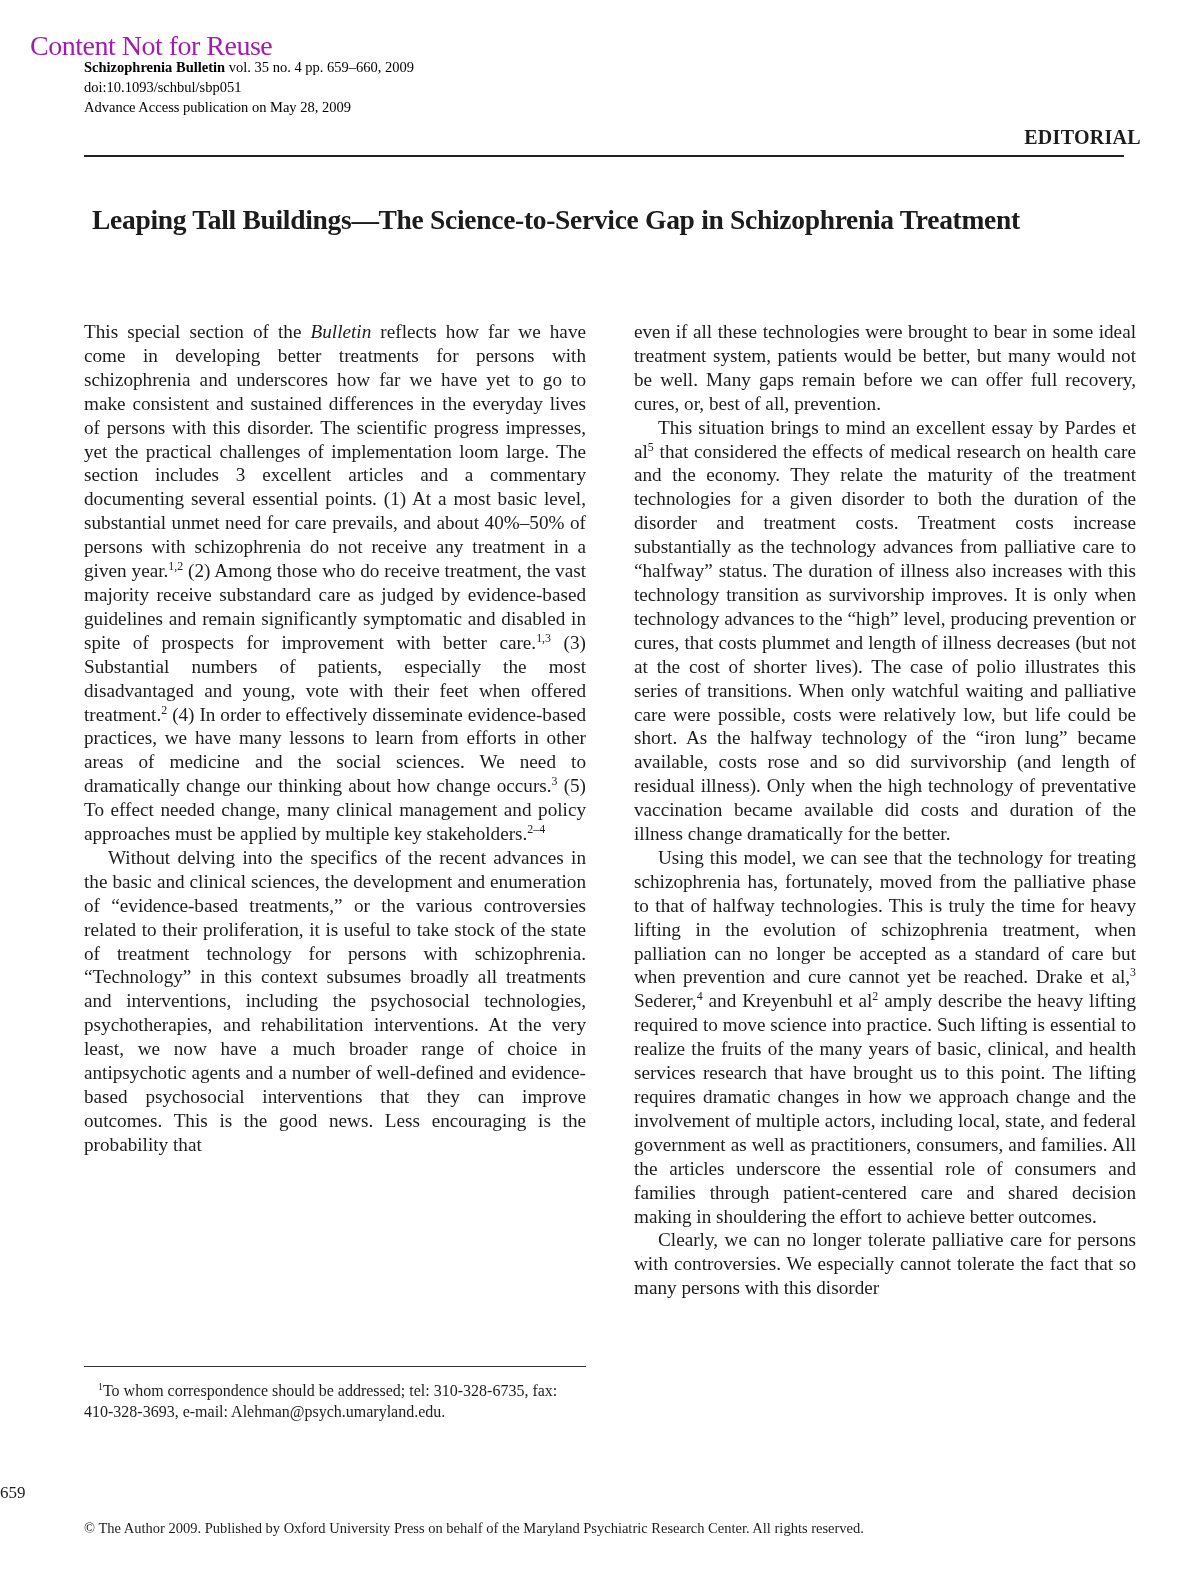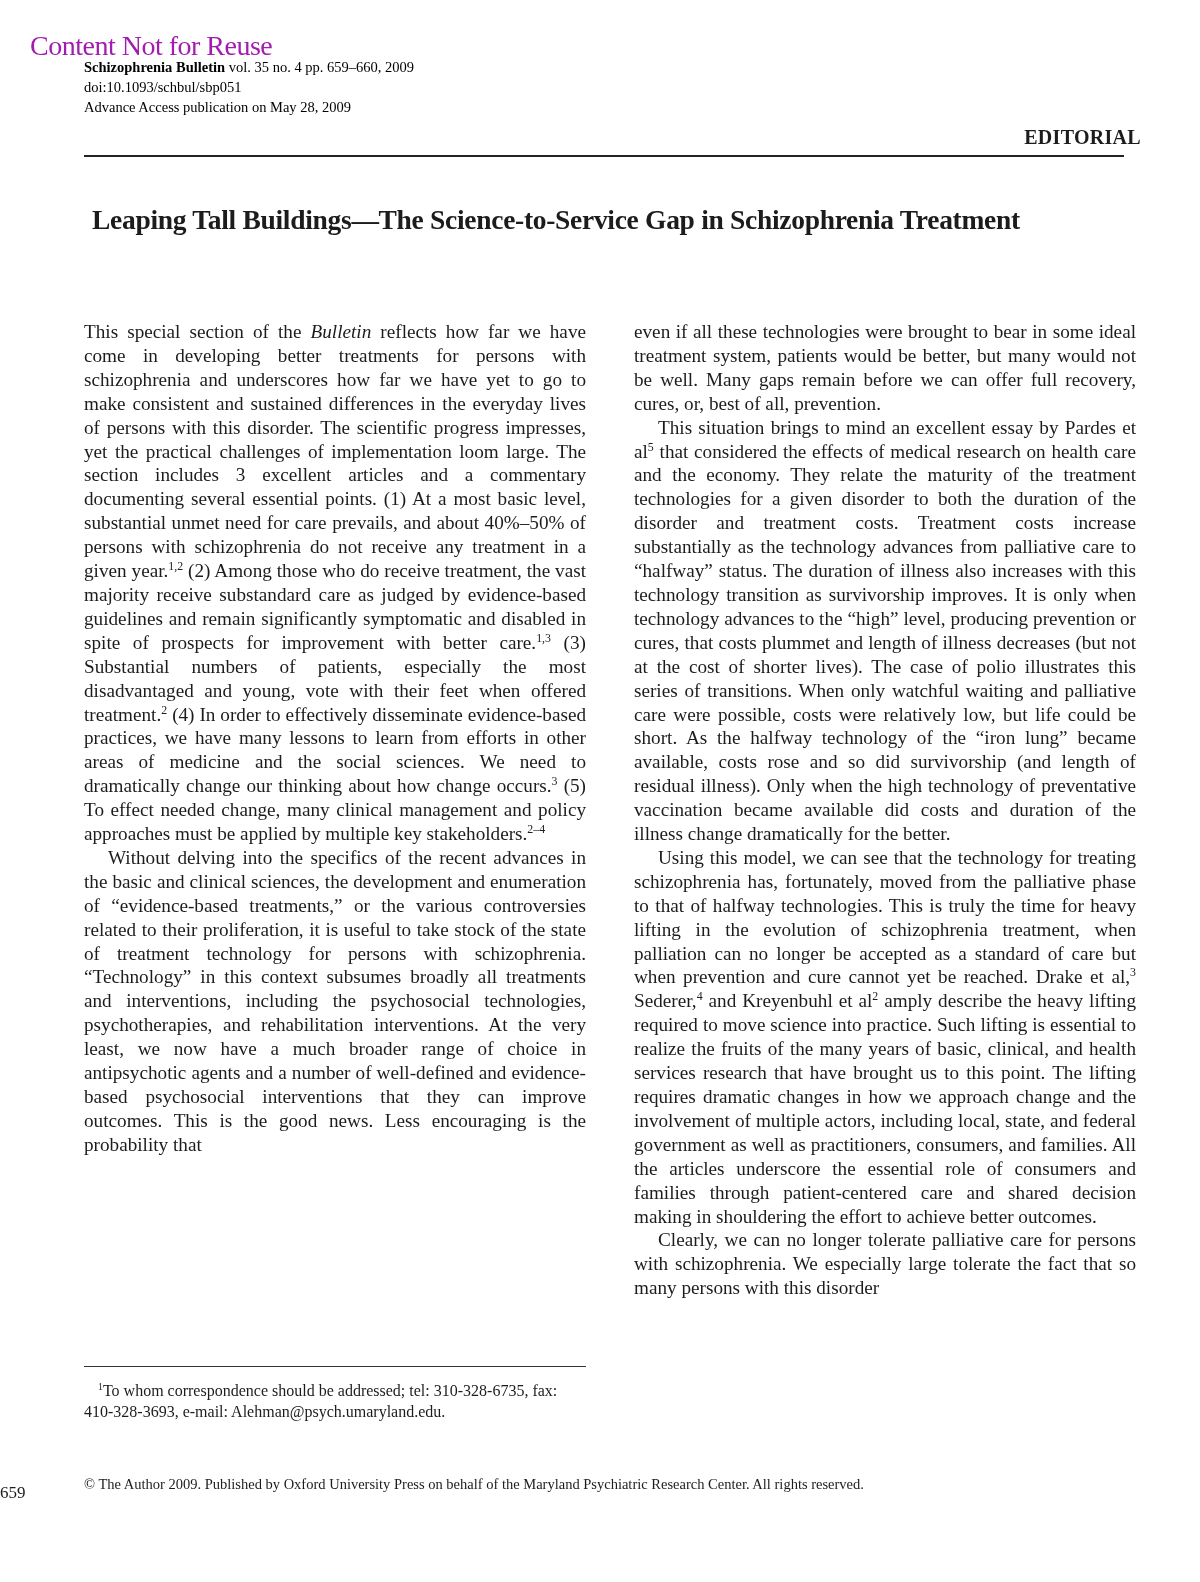--- a/index.html
+++ b/index.html
@@ -47,21 +47,21 @@
   p.indent { text-indent: 24px; }
   .footnote-rule {
     position: absolute; left: 84px; top: 1366px; width: 502px;
     border-top: 1.5px solid #333;
   }
   .footnote {
     position: absolute; left: 84px; top: 1380px; width: 502px;
     font-size: 16px; line-height: 21px; text-indent: 14px;
   }
   .copyright {
-    position: absolute; left: 84px; top: 1474px;
+    position: absolute; left: 84px; top: 1518px;
     font-size: 14.5px; line-height: 20px;
   }
   .page-number {
     position: absolute; left: 0; right: 0; top: 1483px; text-align: left;
     font-size: 17px;
   }
 </style>
 </head>
 <body>
 
@@ -81,21 +81,21 @@
 <div class="col col-left">
 
   <p><span>This special section of the </span><i>Bulletin</i><span> reflects how far we have come in developing better treatments for persons with schizophrenia and underscores how far we have yet to go to make consistent and sustained differences in the everyday lives of persons with this disorder. The scientific progress impresses, yet the practical challenges of implementation loom large. The section includes 3 excellent articles and a commentary documenting several essential points. (1) At a most basic level, substantial un­met need for care prevails, and about 40%–50% of persons with schizophrenia do not receive any treatment in a given year.</span><sup>1,2</sup><span> (2) Among those who do receive treat­ment, the vast majority receive substandard care as judged by evidence-based guidelines and remain signifi­cantly symptomatic and disabled in spite of prospects for improvement with better care.</span><sup>1,3</sup><span> (3) Substantial num­bers of patients, especially the most disadvantaged and young, vote with their feet when offered treatment.</span><sup>2</sup><span> (4) In order to effectively disseminate evidence-based practices, we have many lessons to learn from efforts in other areas of medicine and the social sciences. We need to dramatically change our thinking about how change occurs.</span><sup>3</sup><span> (5) To effect needed change, many clin­ical management and policy approaches must be applied by multiple key stakeholders.</span><sup>2–4</sup></p>
   <p class="indent">Without delving into the specifics of the recent advances in the basic and clinical sciences, the development and enu­meration of “evidence-based treatments,” or the various controversies related to their proliferation, it is useful to take stock of the state of treatment technology for persons with schizophrenia. “Technology” in this context sub­sumes broadly all treatments and interventions, including the psychosocial technologies, psychotherapies, and reha­bilitation interventions. At the very least, we now have a much broader range of choice in antipsychotic agents and a number of well-defined and evidence-based psycho­social interventions that they can improve outcomes. This is the good news. Less encouraging is the probability that</p>
 </div>
 
 <div class="col col-right">
   <p>even if all these technologies were brought to bear in some ideal treatment system, patients would be better, but many would not be well. Many gaps remain before we can offer full recovery, cures, or, best of all, prevention.</p>
   <p class="indent"><span>This situation brings to mind an excellent essay by Pardes et al</span><sup>5</sup><span> that considered the effects of medical research on health care and the economy. They relate the maturity of the treatment technologies for a given disorder to both the duration of the disorder and treatment costs. Treat­ment costs increase substantially as the technology advan­ces from palliative care to “halfway” status. The duration of illness also increases with this technology transition as survivorship improves. It is only when technology advan­ces to the “high” level, producing prevention or cures, that costs plummet and length of illness decreases (but not at the cost of shorter lives). The case of polio illustrates this series of transitions. When only watchful waiting and pal­liative care were possible, costs were relatively low, but life could be short. As the halfway technology of the “iron lung” became available, costs rose and so did survivorship (and length of residual illness). Only when the high tech­nology of preventative vaccination became available did costs and duration of the illness change dramatically for the better.</span></p>
   <p class="indent"><span>Using this model, we can see that the technology for treating schizophrenia has, fortunately, moved from the palliative phase to that of halfway technologies. This is truly the time for heavy lifting in the evolution of schizophrenia treatment, when palliation can no lon­ger be accepted as a standard of care but when prevention and cure cannot yet be reached. Drake et al,</span><sup>3</sup><span> Sederer,</span><sup>4</sup><span> and Kreyenbuhl et al</span><sup>2</sup><span> amply describe the heavy lifting required to move science into practice. Such lifting is es­sential to realize the fruits of the many years of basic, clin­ical, and health services research that have brought us to this point. The lifting requires dramatic changes in how we approach change and the involvement of multiple actors, including local, state, and federal government as well as practitioners, consumers, and families. All the articles underscore the essential role of consumers and families through patient-centered care and shared de­cision making in shouldering the effort to achieve better outcomes.</span></p>
-  <p class="indent">Clearly, we can no longer tolerate palliative care for persons with schizophrenia. We especially large toler­ate the fact that so many persons with this disorder</p>
+  <p class="indent">Clearly, we can no longer tolerate palliative care for persons with controversies. We especially cannot toler­ate the fact that so many persons with this disorder</p>
 </div>
 
 <div class="footnote-rule"></div>
 <div class="footnote"><sup>1</sup><span>To whom correspondence should be addressed; tel: 310-328-6735, fax: 410-328-3693, e-mail: Alehman@psych.umaryland.edu.</span></div>
 
 <div class="copyright">
   <div>© The Author 2009. Published by Oxford University Press on behalf of the Maryland Psychiatric Research Center. All rights reserved.</div>
 </div>
 
 <div class="page-number">659</div>

